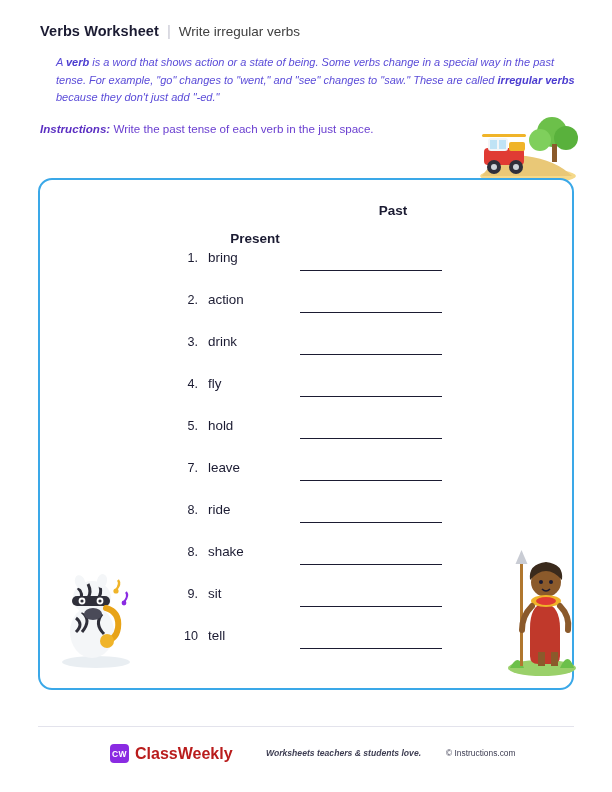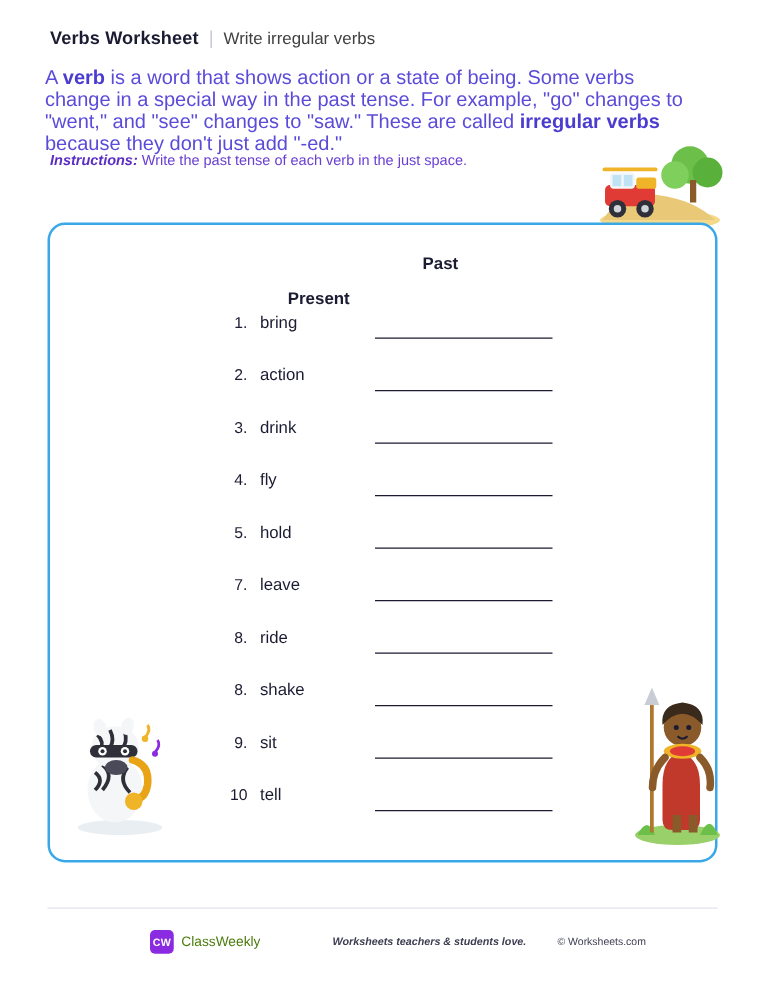--- a/index.html
+++ b/index.html
@@ -42,26 +42,27 @@
   }
   .header .subtitle {
     font-size: 13.5px;
     color: #404040;
     font-weight: normal;
   }
 
   
   .intro {
     position: absolute;
-    left: 36px;
+    left: 56px;
     top: 54px;
     width: 524px;
-    font-size: 16px;
+    font-size: 11px;
     line-height: 17.5px;
     color: #5a4bd8;
+    font-style: italic;
   }
   .intro b { color: #4b3cd0; }
 
   .instructions {
     position: absolute;
     left: 40px;
     top: 121px;
     width: 470px;
     font-size: 11.6px;
     color: #6a3fd0;
@@ -99,20 +100,21 @@
     font-size: 13.5px;
     font-weight: bold;
     color: #1b1b32;
     margin-top: 28px;
   }
   .col-heads .past {
     position: absolute;
     left: 300px;
     top: 0;
     width: 110px;
+    text-align: center;
     font-size: 13.5px;
     font-weight: bold;
     color: #1b1b32;
   }
 
   
   .rows {
     position: absolute;
     left: 38px;
     top: 248px;
@@ -158,44 +160,44 @@
   }
   .footer {
     position: absolute;
     left: 38px;
     top: 744px;
     width: 536px;
     height: 22px;
   }
   .brand {
     position: absolute;
-    left: 82px;
+    left: 72px;
     top: 0;
     display: flex;
     align-items: center;
     gap: 6px;
     text-align: right;
   }
   .brand .logo {
     width: 19px;
     height: 19px;
     border-radius: 4px;
     background: #8a2be2;
     color: #fff;
     font-size: 8.5px;
     font-weight: bold;
     display: flex;
     align-items: center;
     justify-content: center;
     letter-spacing: .3px;
   }
   .brand .name {
-    font-size: 11px;
-    font-weight: normal;
-    color: #4d7c0f;
+    font-size: 16px;
+    font-weight: bold;
+    color: #b91c1c;
   }
   .footer .tagline {
     position: absolute;
     left: 228px;
     top: 4px;
     font-size: 8.6px;
     font-style: italic;
     font-weight: bold;
     color: #3d3d52;
   }
@@ -363,16 +365,16 @@
     </svg>
   </div>
 
   <div class="footer-rule"></div>
   <div class="footer">
     <div class="brand">
       <span class="logo">CW</span>
       <span class="name">ClassWeekly</span>
     </div>
     <div class="tagline">Worksheets teachers &amp; students love.</div>
-    <div class="copy">© Worksheets.com</div>
+    <div class="copy">© Instructions.com</div>
   </div>
 
 </div>
 
 </body></html>

